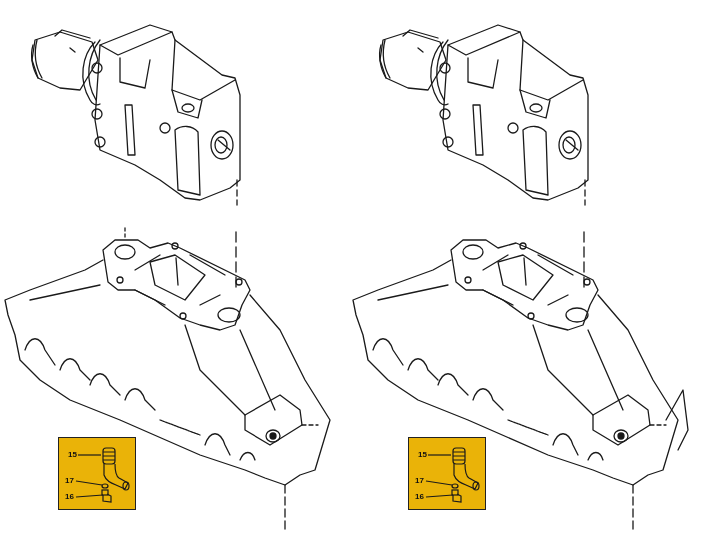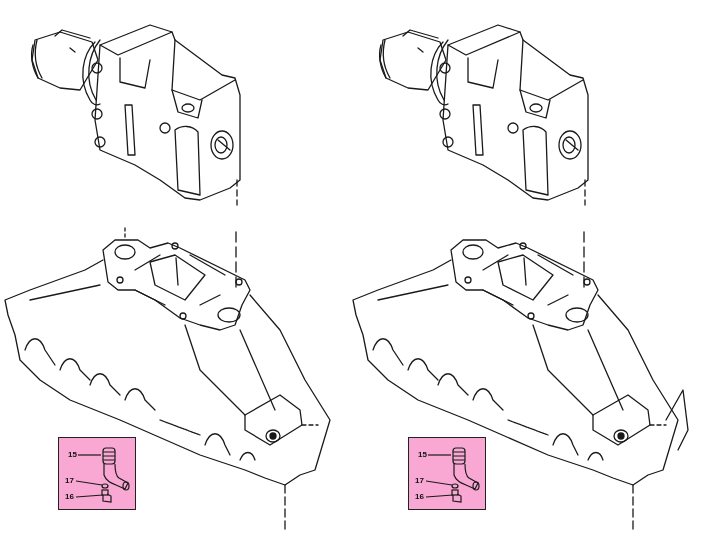--- a/index.html
+++ b/index.html
@@ -1,19 +1,19 @@
 <!DOCTYPE html>
 <html><head>
 <meta charset="utf-8">
 <style>
   html, body { margin:0; padding:0; background:#ffffff; }
   body { width:718px; height:537px; position:relative; overflow:hidden; font-family:"Liberation Sans", sans-serif; }
   .panel { position:absolute; top:0; width:359px; height:537px; }
   .panel svg { position:absolute; left:0; top:0; }
-  .inset { position:absolute; border:1.5px solid #222; background:#f9a8d4;text-align:right; }
+  .inset { position:absolute; border:1.5px solid #222; background:#eab308;text-align:right; }
   .label { position:absolute; font-size:8px; font-weight:bold; color:#111; }
 </style>
 </head>
 <body>
 
 <div class="panel" style="left:0;">
   <svg width="359" height="537" viewBox="0 0 359 537" fill="none" stroke="#1a1a1a" stroke-width="1.3" stroke-linejoin="round" stroke-linecap="round">
 
     <g>
 

